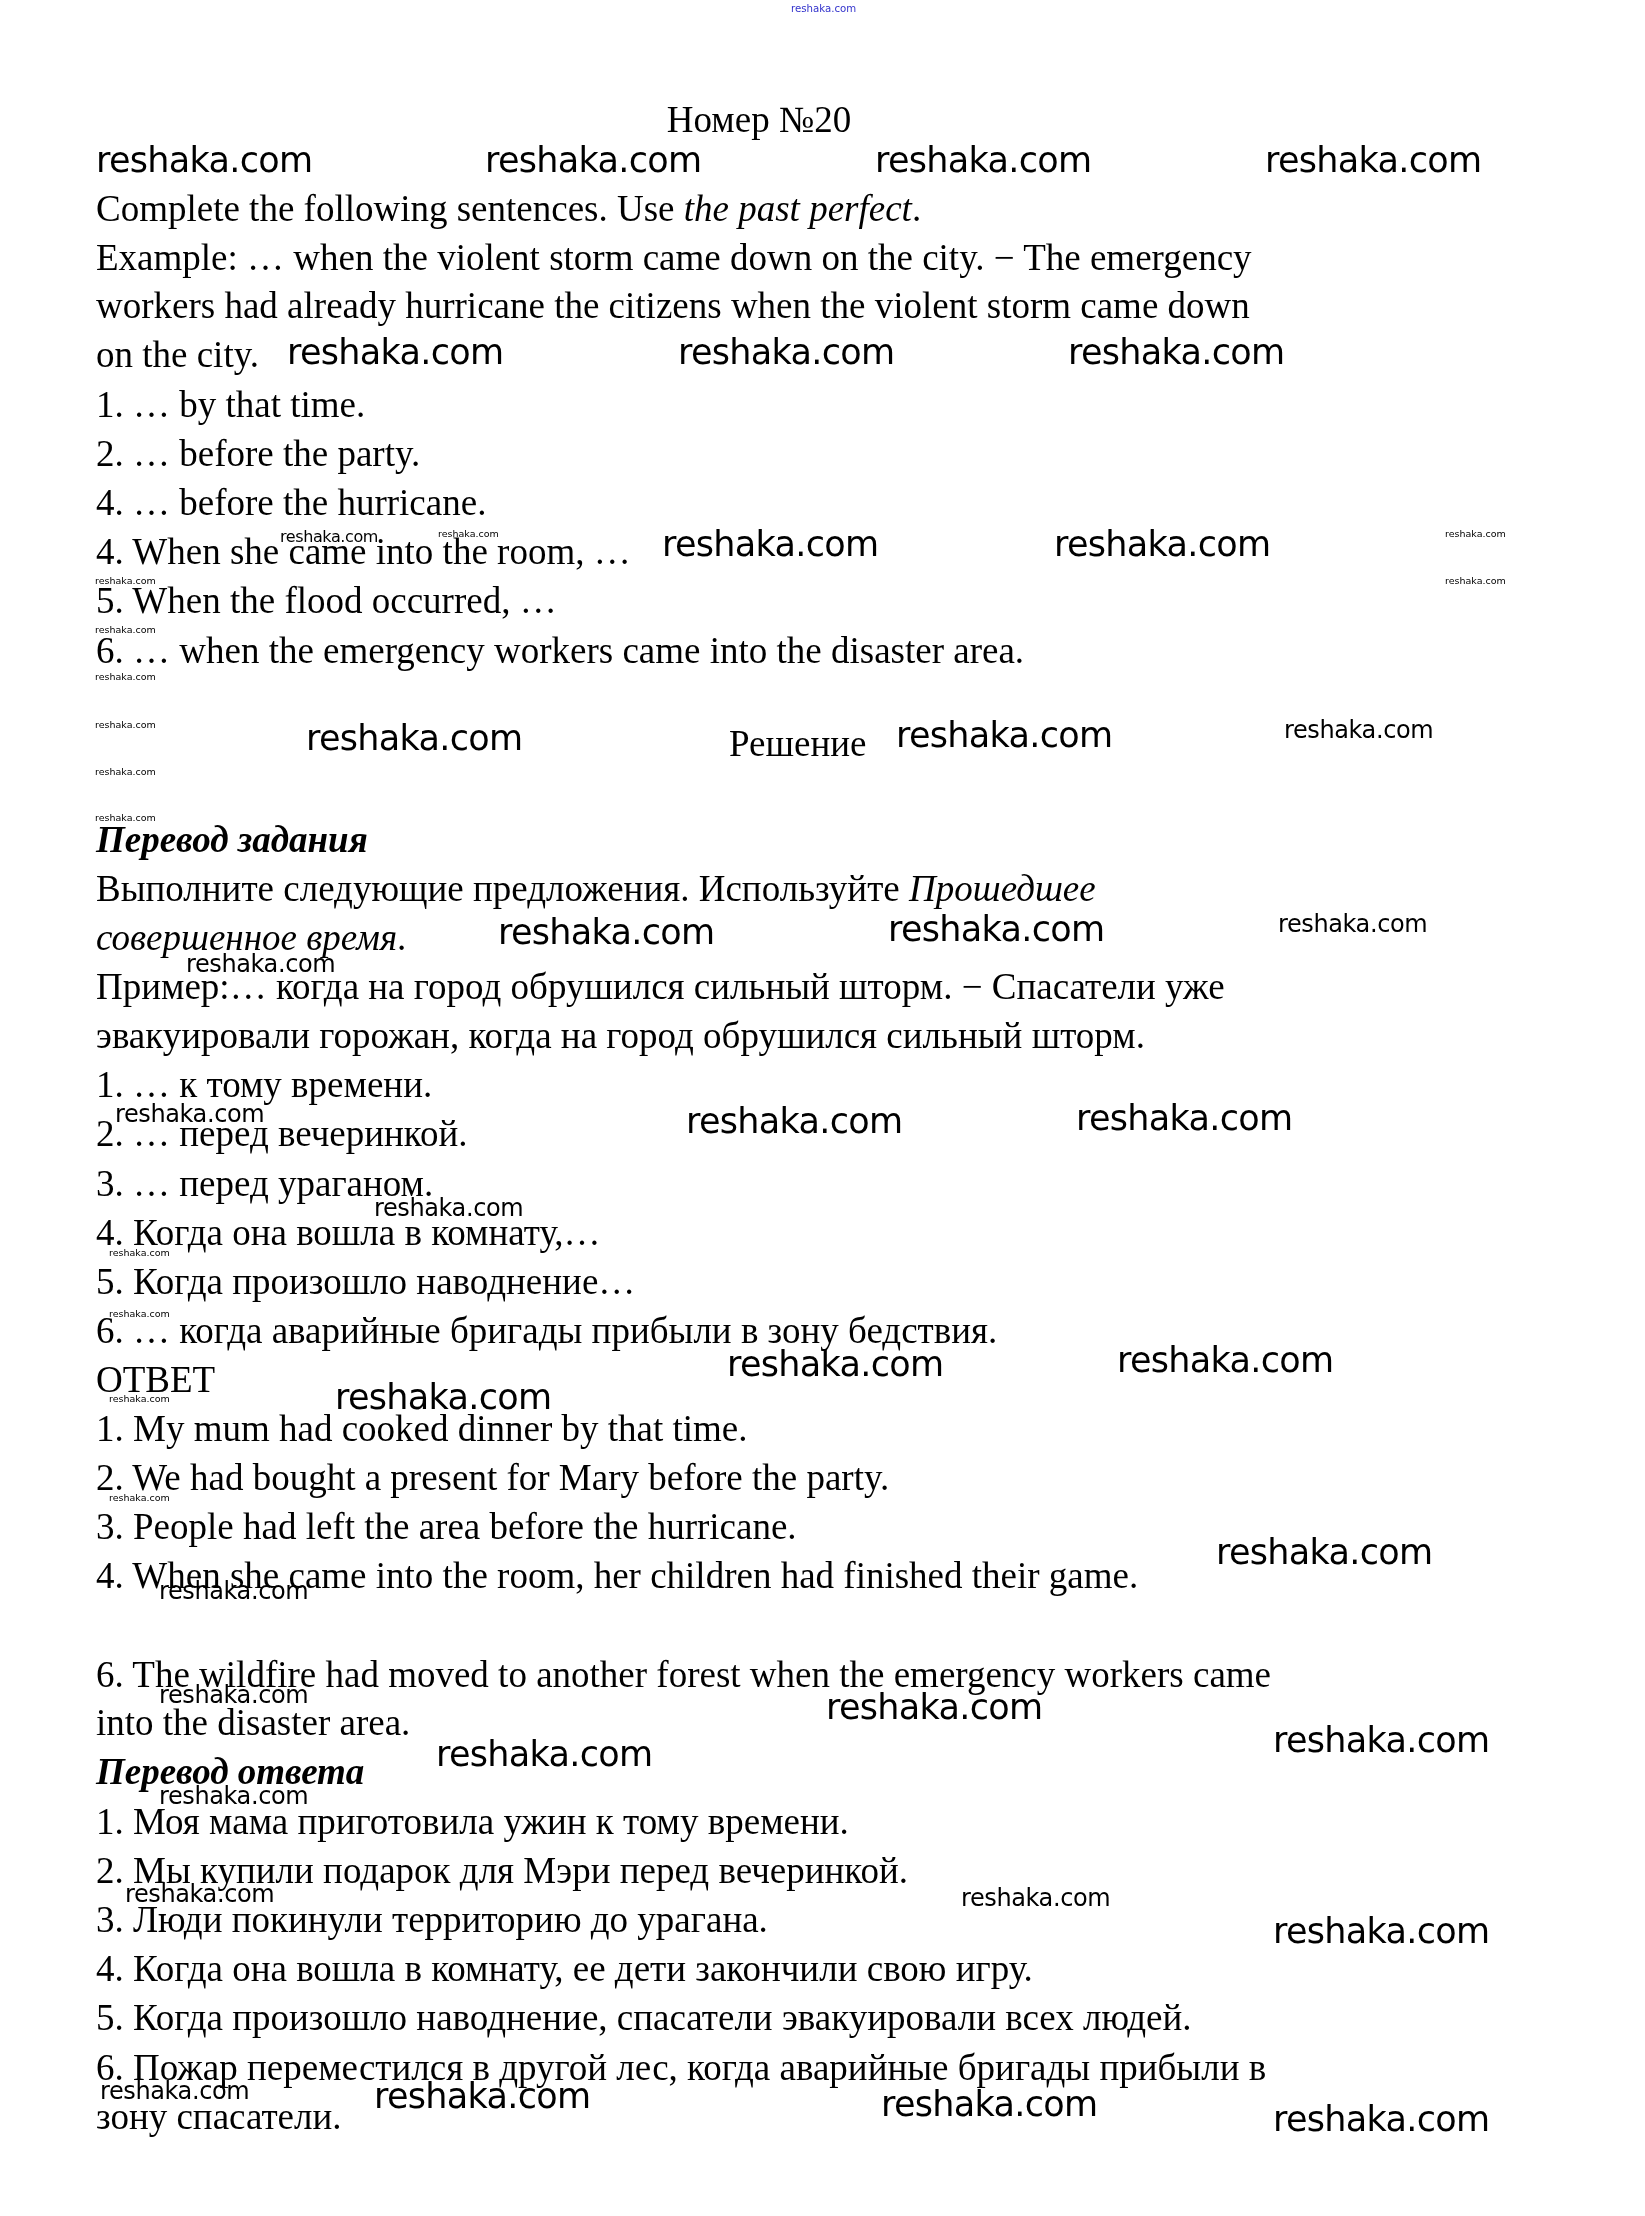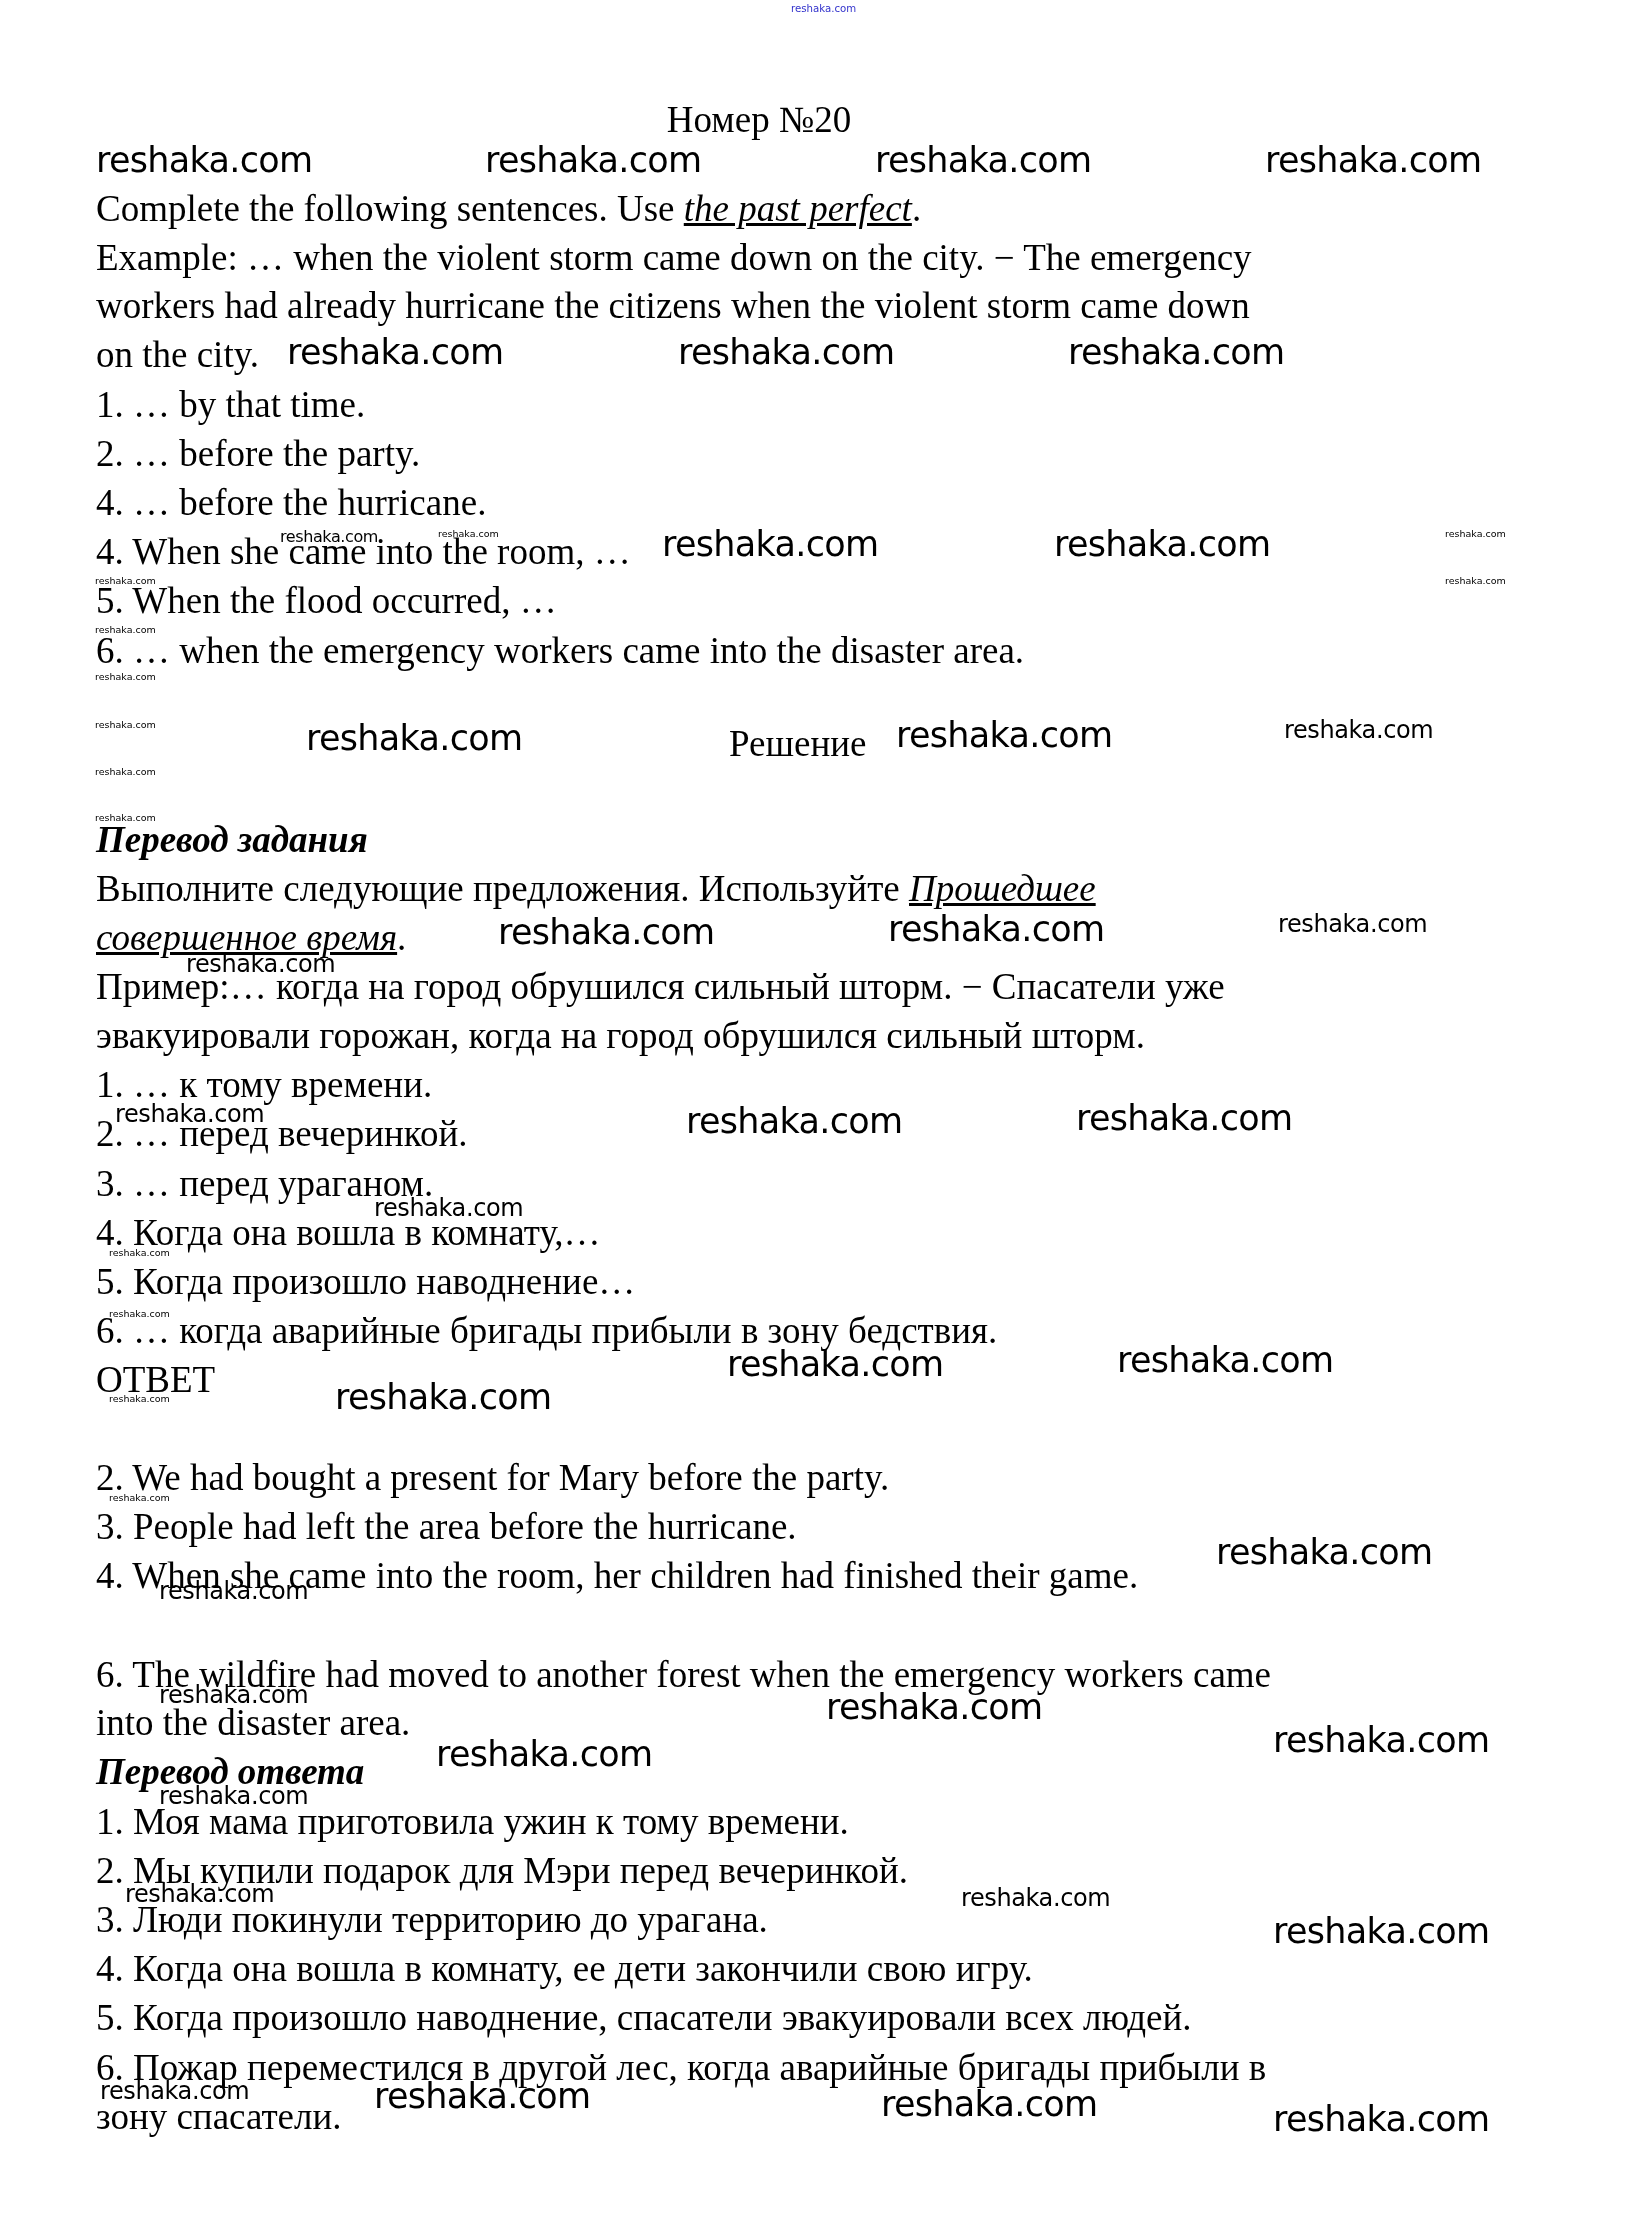--- a/index.html
+++ b/index.html
@@ -3,21 +3,21 @@
 <meta charset="utf-8">
 <style>
   html, body { margin: 0; padding: 0; background: #ffffff; }
   body { width: 1645px; height: 2216px; position: relative; overflow: hidden; }
   .page { position: absolute; left: 0; top: 0; width: 1645px; height: 2216px; background: #fff; }
   .serif { font-family: "Liberation Serif", "DejaVu Serif", serif; color: #000; }
   .line { position: absolute; left: 96px; font-size: 37px; line-height: 44px; white-space: nowrap; }
   .title { position: absolute; left: 0; width: 1518px; text-align: center; top: 98px; font-size: 37px; }
   .reshenie { position: absolute; left: 729px; top: 722px; font-size: 37px; }
   .b { font-weight: normal; }
-  .i { font-style: italic; text-decoration: underline; }
+  .i { font-style: italic; }
   .bi { font-weight: bold; font-style: italic; }
   .wm { position: absolute; font-family: "DejaVu Sans", "Liberation Sans", sans-serif; color: #000; white-space: nowrap; }
   .wm-big { font-size: 35px; letter-spacing: -0.7px; }
   .wm-mid { font-size: 24px; letter-spacing: -0.4px; }
   .wm-tiny { font-size: 9.5px; }
   .wm-top { position: absolute; left: 791px; top: 2.9px; font-family: "DejaVu Sans", sans-serif; font-size: 10.2px; color: #3333cc; }
 </style>
 </head>
 <body>
 
@@ -49,20 +49,21 @@
   <div class="line serif" style="top:1014px"><span class="b">эвакуировали</span><span> горожан, когда на город обрушился сильный шторм.</span></div>
 
   <div class="line serif" style="top:1063px">1. … к тому времени.</div>
   <div class="line serif" style="top:1112px">2. … перед вечеринкой.</div>
   <div class="line serif" style="top:1162px">3. … перед ураганом.</div>
   <div class="line serif" style="top:1211px">4. Когда она вошла в комнату,…</div>
   <div class="line serif" style="top:1260px">5. Когда произошло наводнение…</div>
   <div class="line serif" style="top:1309px">6. … когда аварийные бригады прибыли в зону бедствия.</div>
 
   <div class="line serif b" style="top:1358px">ОТВЕТ</div>
+  <div class="line serif" style="top:1407px"><span>1. My mum </span><span class="b">had cooked</span><span> dinner by that time.</span></div>
   <div class="line serif" style="top:1456px"><span>2. We </span><span class="b">had bought</span><span> a present for Mary before the party.</span></div>
   <div class="line serif" style="top:1505px"><span>3. People </span><span class="b">had left</span><span> the area before the hurricane.</span></div>
   <div class="line serif" style="top:1554px"><span>4. When she came into the room, her children </span><span class="b">had finished</span><span> their game.</span></div>
   <div class="line serif" style="top:1653px"><span>6. The wildfire </span><span class="b">had moved</span><span> to another forest when the emergency workers came</span></div>
   <div class="line serif" style="top:1701px">into the disaster area.</div>
 
   <div class="line serif bi" style="top:1750px">Перевод ответа</div>
   <div class="line serif" style="top:1800px"><span>1. Моя мама </span><span class="b">приготовила</span><span> ужин к тому времени.</span></div>
   <div class="line serif" style="top:1849px"><span>2. Мы </span><span class="b">купили</span><span> подарок для Мэри перед вечеринкой.</span></div>
   <div class="line serif" style="top:1898px"><span>3. Люди </span><span class="b">покинули</span><span> территорию до урагана.</span></div>

